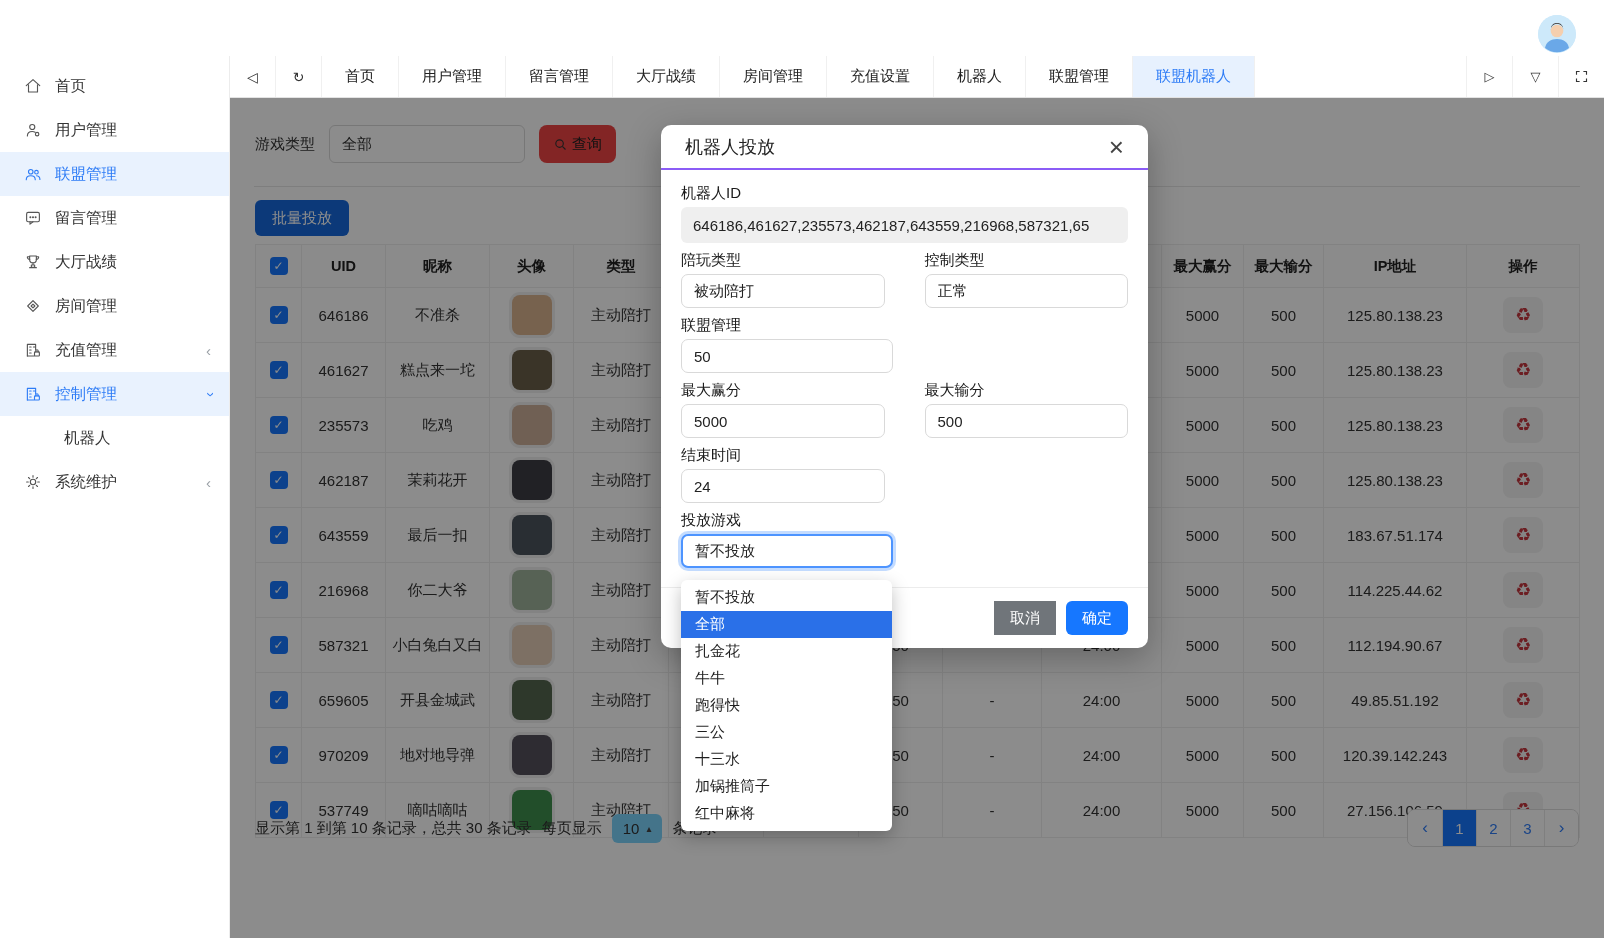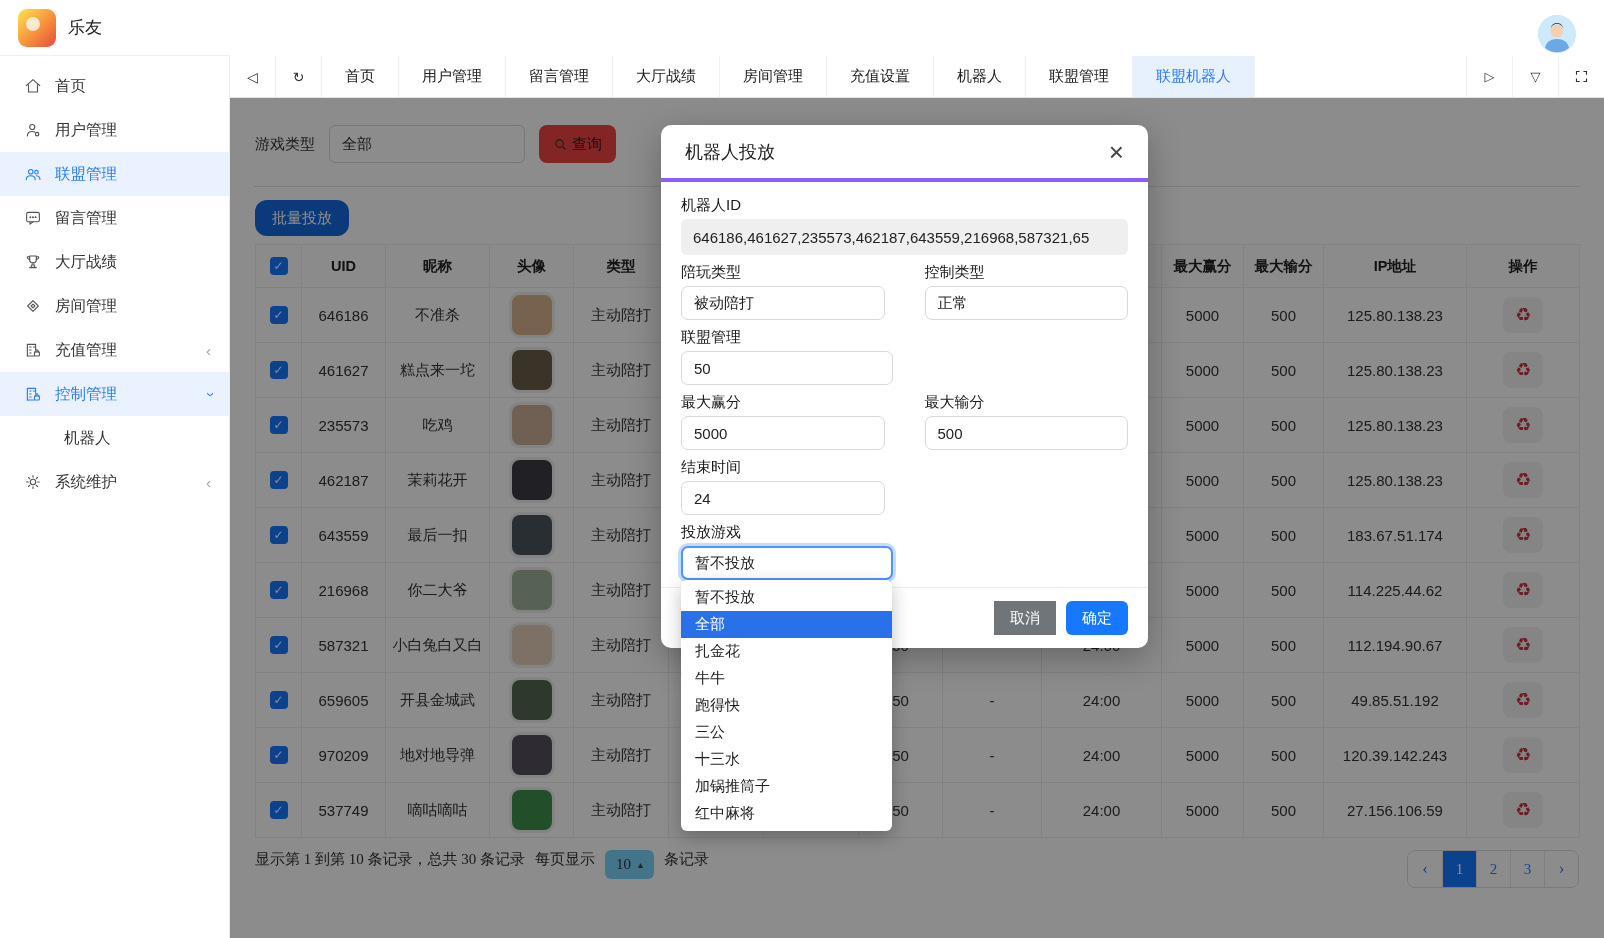--- a/index.html
+++ b/index.html
@@ -40,44 +40,44 @@
   
   .content { position:absolute; left:230px; top:98px; width:1374px; height:840px; background:#fff; }
   .dim { position:absolute; inset:0; background:rgba(0,0,0,0.45); z-index:10; }
 
   .toolbar { position:absolute; left:0; top:26px; height:40px; display:flex; align-items:center; padding-left:25px; gap:14px; }
   .toolbar-label { font-size:15px; color:#333; }
   .filter-input { width:196px; height:38px; border:1px solid #d9d9d9; border-radius:6px; padding:0 12px; font-size:15px; color:#333; font-family:inherit; background:#fff; }
   .search-btn { height:38px; padding:0 14px; background:#ef4444; border:none; border-radius:8px; font-size:15px; color:#222; display:flex; align-items:center; gap:4px; cursor:pointer; font-family:inherit; }
   .search-btn svg { width:15px; height:15px; stroke:#333; fill:none; stroke-width:1.8; }
   .toolbar-divider { position:absolute; left:24px; right:24px; top:88px; height:1px; background:#e6e6e6; }
-  .batch-btn { position:absolute; left:25px; top:102px; height:36px; padding:0 17px; background:#1668dc; color:#fff; border:none; border-radius:12px; font-size:15px; cursor:pointer; font-family:inherit; }
+  .batch-btn { position:absolute; left:25px; top:102px; height:36px; padding:0 17px; background:#1668dc; color:#fff; border:none; border-radius:6px; font-size:15px; cursor:pointer; font-family:inherit; }
 
   
   .grid { position:absolute; left:25px; top:146px; width:1324px; border-collapse:collapse; table-layout:fixed; }
   .grid th, .grid td { border:1px solid #ededed; text-align:center; vertical-align:middle; overflow:hidden; white-space:nowrap; }
   .grid th { height:43px; font-size:14.5px; font-weight:700; color:#222; background:#fdfdfd; }
   .grid td { height:55px; font-size:15px; color:#333; }
   .cbx { width:18px; height:18px; background:#1677ff; border-radius:4px; color:#fff; font-size:12px; line-height:18px; margin:0 auto; cursor:pointer; }
   .avatar-thumb { width:40px; height:40px; border-radius:8px; margin:0 auto; box-shadow:0 0 0 3px #efefef; }
   .op-btn { width:40px; height:36px; background:#f2f2f2; border:none; border-radius:8px; color:#c5383f; font-size:18px; line-height:36px; cursor:pointer; margin:0 auto; display:block; font-family:inherit; }
 
   
-  .pagebar { position:absolute; left:0; right:0; top:752px; height:44px; display:flex; align-items:flex-start; padding:0 25px; font-size:15px; color:#333;font-family:Liberation Serif, serif; }
+  .pagebar { position:absolute; left:0; right:0; top:708px; height:44px; display:flex; align-items:center; padding:0 25px; font-size:15px; color:#333; }
   .per-page { display:inline-flex; align-items:center; gap:7px; background:#7dd3fc; border-radius:6px; padding:6px 11px; margin:0 10px; cursor:pointer; }
   .per-page .caret { font-size:10px; color:#444; }
   .pager { margin-left:auto; display:flex; border:1px solid #dcdcdc; border-radius:8px; overflow:hidden; background:#fff; }
   .page-btn { min-width:34px; height:36px; display:flex; align-items:center; justify-content:center; font-size:15px; color:#2e7cf6; border-left:1px solid #e7e7e7; cursor:pointer; background:#fff; }
   .page-btn:first-child { border-left:none; }
   .page-btn.active { background:#1677ff; color:#fff; }
   .page-btn.nav { color:#2e7cf6; font-size:17px; }
 
   
   .modal { position:absolute; left:431px; top:27px; width:487px; height:523px; background:#fff; border-radius:10px; box-shadow:0 10px 34px rgba(0,0,0,.28); z-index:20; }
-  .modal-header { height:57px; display:flex; align-items:center; padding:0 24px; border-bottom:4px solid #8b5cf6; }
+  .modal-header { height:45px; display:flex; align-items:center; padding:0 24px; border-bottom:2px solid #8b5cf6; }
   .modal-title { font-size:18px; color:#222; font-weight:500; }
   .modal-close { margin-left:auto; font-size:26px; color:#444; line-height:1; cursor:pointer; background:none; border:none; font-family:inherit; }
   .modal-body { padding:14px 20px 0 20px; }
   .f-label { font-size:15px; color:#1a1a1a; margin-bottom:4px; }
   .f-input { width:100%; height:34px; border:1px solid #d9d9d9; border-radius:7px; padding:0 12px; font-size:15px; color:#222; font-family:inherit; background:#fff; }
   .f-group { margin-bottom:8px; }
   .f-row { display:grid; grid-template-columns:1fr 1fr; column-gap:40px; }
   .f-half { width:calc(50% - 12px); }
   .id-input { background:#efefef; border:none; height:36px; border-radius:6px; text-overflow:clip; }
   .focus-input { border:2px solid #4d94ff; box-shadow:0 0 0 3px rgba(77,148,255,.33); }
@@ -87,24 +87,20 @@
 
   
   .dropdown { position:absolute; left:451px; top:482px; width:211px; background:#fff; border-radius:6px; box-shadow:0 6px 18px rgba(0,0,0,.25); z-index:30; padding:4px 0; }
   .dd-option { height:27px; display:flex; align-items:center; padding-left:14px; font-size:15px; color:#1f1f1f; cursor:pointer; }
   .dd-option.selected { background:#2a70e8; color:#fff; }
 </style>
 </head>
 <body>
 
 <div class="topbar">
-  <div class="brand">
-    <div class="brand-logo"></div>
-    <span class="brand-name">乐友</span>
-  </div>
   <div class="topbar-right">
     <span class="icon-btn">
       <svg viewBox="0 0 24 24" width="26" height="26" fill="none" stroke="#333" stroke-width="1.6">
         <path d="M12 3.5a8.5 8.5 0 1 0 .2 17c1.3 0 1.9-.8 1.9-1.6 0-.7-.5-1.2-.5-1.9 0-.9.7-1.6 1.8-1.6h1.8a4.3 4.3 0 0 0 3.3-4.4C20.3 6.6 16.6 3.5 12 3.5z"></path>
         <circle cx="8" cy="9" r="1.1" fill="#333" stroke="none"></circle>
           <circle cx="12" cy="7" r="1.1" fill="#333" stroke="none"></circle>
         <circle cx="16" cy="9.5" r="1.1" fill="#333" stroke="none"></circle>
           <circle cx="7.5" cy="13.5" r="1.1" fill="#333" stroke="none"></circle>
       </svg>
     </span>

